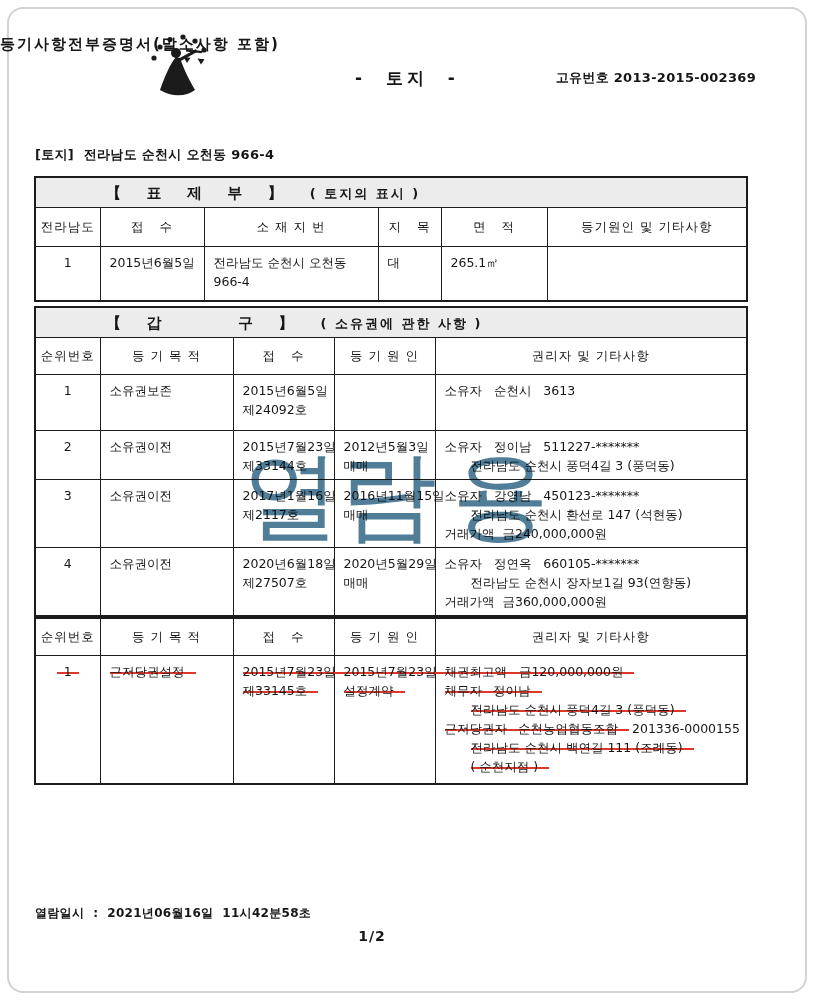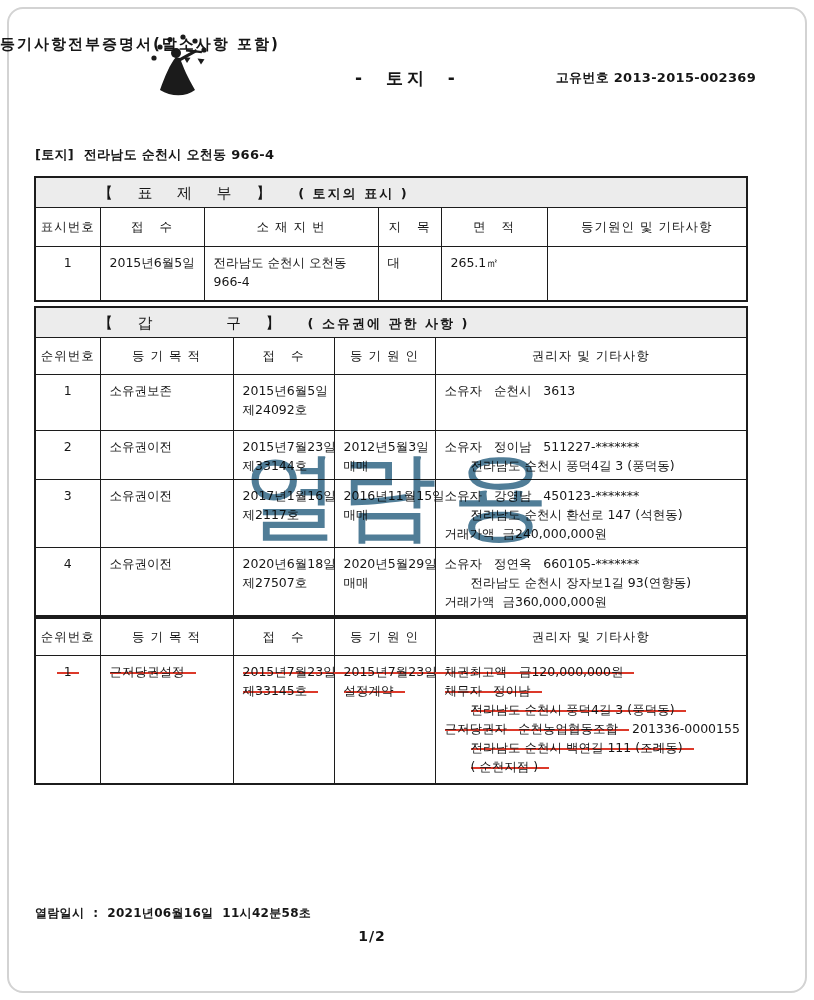--- a/index.html
+++ b/index.html
@@ -33,21 +33,21 @@
   table.reg {
     position:absolute; left:34px; width:712px; border-collapse:collapse;
     table-layout:fixed; border:2px solid #1c1c1c; background:transparent;
   }
   .t1 { top:176px; } .t2 { top:306px; } .t3 { top:617px; }
   table.reg td, table.reg th { border:1px solid #1c1c1c; }
   .title-cell {
     background:#ececec; height:27px; text-align:left; vertical-align:middle;
     padding-left:62px; white-space:pre;
   }
-  .bracket { font-size:15px; font-weight:normal; letter-spacing:5px; }
+  .bracket { font-size:15px; font-weight:bold; letter-spacing:5px;margin-left:8px; }
   .note { font-size:13px; font-weight:bold; margin-left:22px; letter-spacing:2px;margin-top:24px; }
   th.col-h {
     height:34px; font-size:12.5px; font-weight:normal; text-align:center;
     vertical-align:middle; white-space:pre; background:#fff; letter-spacing:1px;
   }
   .t1 th.col-h { height:36px; }
   td.cell {
     vertical-align:top; font-size:12.5px; padding:6px 6px 4px 9px;
     line-height:19px; background:transparent;
   }
@@ -118,21 +118,21 @@
         <col style="width:174px">
         <col style="width:63px">
         <col style="width:106px">
         <col style="width:200px">
       </colgroup>
     <tbody>
         <tr>
       <td class="title-cell" colspan="6"><span class="bracket">【  표  제  부  】</span><span class="note">( 토지의 표시 )</span></td>
     </tr>
     <tr>
-      <th class="col-h">표시번호</th>
+      <th class="col-h">전라남도</th>
       <th class="col-h">접   수</th>
       <th class="col-h">소 재 지 번</th>
       <th class="col-h">지   목</th>
       <th class="col-h">면   적</th>
       <th class="col-h">등기원인 및 기타사항</th>
     </tr>
     <tr class="hd1">
       <td class="cell c-center">1</td>
       <td class="cell">
             <div class="cl">2015년6월5일</div>

